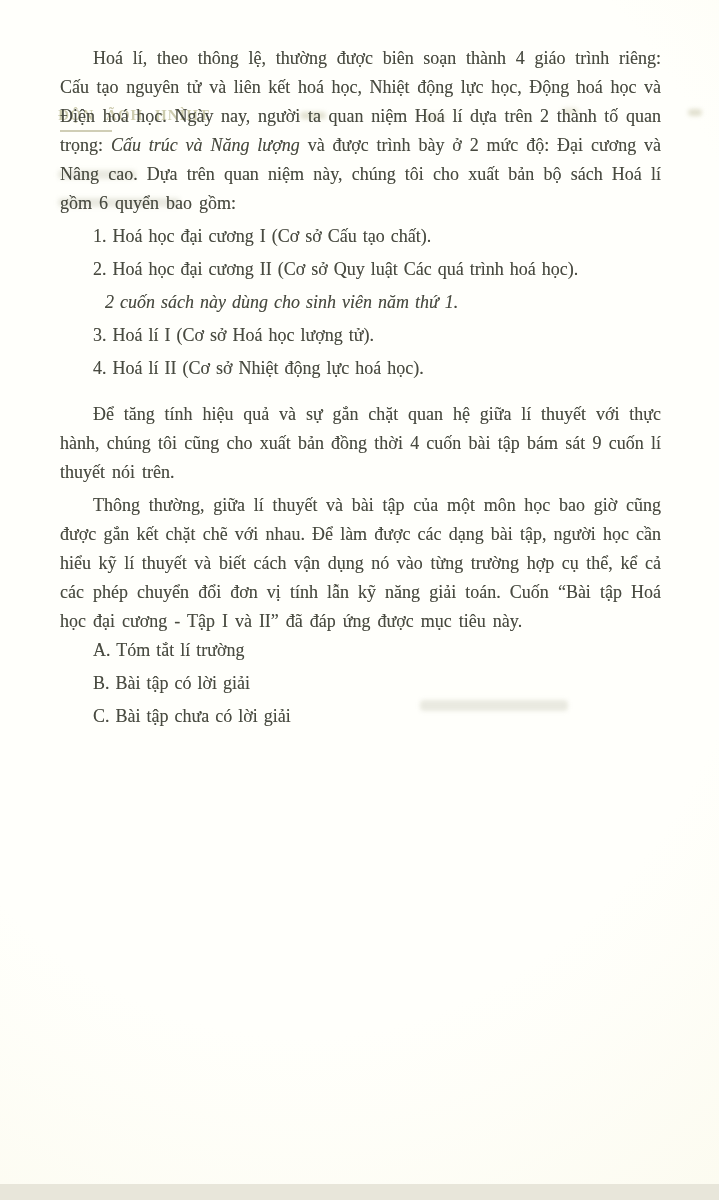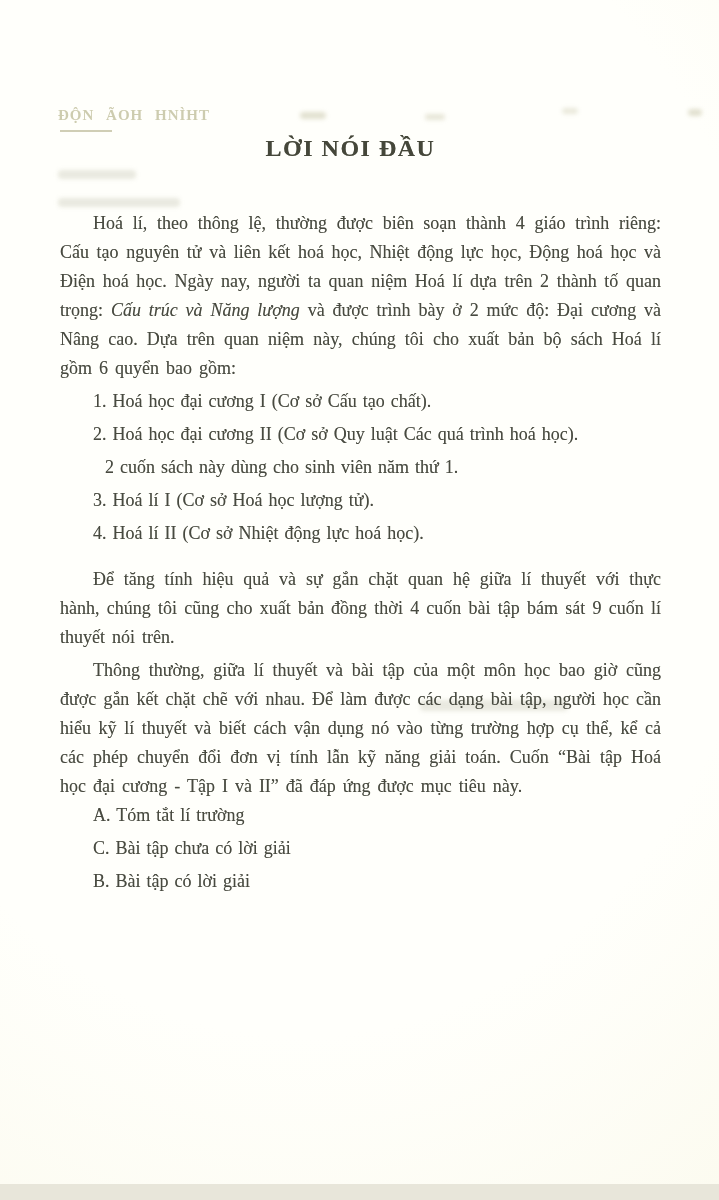--- a/index.html
+++ b/index.html
@@ -52,21 +52,21 @@
   .book-list { margin-top: 1px; }
   .exercise-list { margin-top: 0; }
   .part-list { margin-top: -4px; }
   .list-item {
     margin: 4px 0 0 33px;
     font-size: 18px;
     line-height: 29px;
     word-spacing: 1.5px;
     text-shadow: 0 0 0.5px rgba(65,67,55,0.4);
   }
-  .list-item.note { margin-left: 45px; }
+  .list-item.note { margin-left: 45px; font-style: italic; }
   i { font-style: italic; }
 
   
   .bleed-text {
     position: absolute;
     left: 58px;
     top: 107px;
     font-size: 15px;
     font-weight: bold;
     letter-spacing: 1px;
@@ -109,38 +109,37 @@
   <div class="smudge s1"></div>
   <div class="smudge s2"></div>
   <div class="smudge s3"></div>
   <div class="smudge s4"></div>
   <div class="smudge g1"></div>
   <div class="smudge g2"></div>
   <div class="smudge g3"></div>
 
   <div class="content">
 
-    <h1 class="title">LỜI NÓI ĐẦU</h1>
 
     <p class="para p1"><span>Hoá lí, theo thông lệ, thường được biên soạn thành 4 giáo trình riêng: Cấu tạo nguyên tử và liên kết hoá học, Nhiệt động lực học, Động hoá học và Điện hoá học. Ngày nay, người ta quan niệm Hoá lí dựa trên 2 thành tố quan trọng: </span><i>Cấu trúc và Năng lượng</i><span> và được trình bày ở 2 mức độ: Đại cương và Nâng cao. Dựa trên quan niệm này, chúng tôi cho xuất bản bộ sách Hoá lí gồm 6 quyển bao gồm:</span></p>
 
     <div class="list book-list">
       <div class="list-item">1. Hoá học đại cương I (Cơ sở Cấu tạo chất).</div>
       <div class="list-item">2. Hoá học đại cương II (Cơ sở Quy luật Các quá trình hoá học).</div>
       <div class="list-item note">2 cuốn sách này dùng cho sinh viên năm thứ 1.</div>
       <div class="list-item">3. Hoá lí I (Cơ sở Hoá học lượng tử).</div>
       <div class="list-item">4. Hoá lí II (Cơ sở Nhiệt động lực hoá học).</div>
     </div>
 
     <p class="para p2">Để tăng tính hiệu quả và sự gắn chặt quan hệ giữa lí thuyết với thực hành, chúng tôi cũng cho xuất bản đồng thời 4 cuốn bài tập bám sát 9 cuốn lí thuyết nói trên.</p>
 
 
     <p class="para p3">Thông thường, giữa lí thuyết và bài tập của một môn học bao giờ cũng được gắn kết chặt chẽ với nhau. Để làm được các dạng bài tập, người học cần hiểu kỹ lí thuyết và biết cách vận dụng nó vào từng trường hợp cụ thể, kể cả các phép chuyển đổi đơn vị tính lẫn kỹ năng giải toán. Cuốn “Bài tập Hoá học đại cương - Tập I và II” đã đáp ứng được mục tiêu này.</p>
 
 
     <div class="list part-list">
       <div class="list-item">A. Tóm tắt lí trường</div>
+      <div class="list-item">B. Bài tập có lời giải</div>
       <div class="list-item">C. Bài tập chưa có lời giải</div>
-      <div class="list-item">B. Bài tập có lời giải</div>
     </div>
 
   </div>
 </div>
 
 </body></html>

